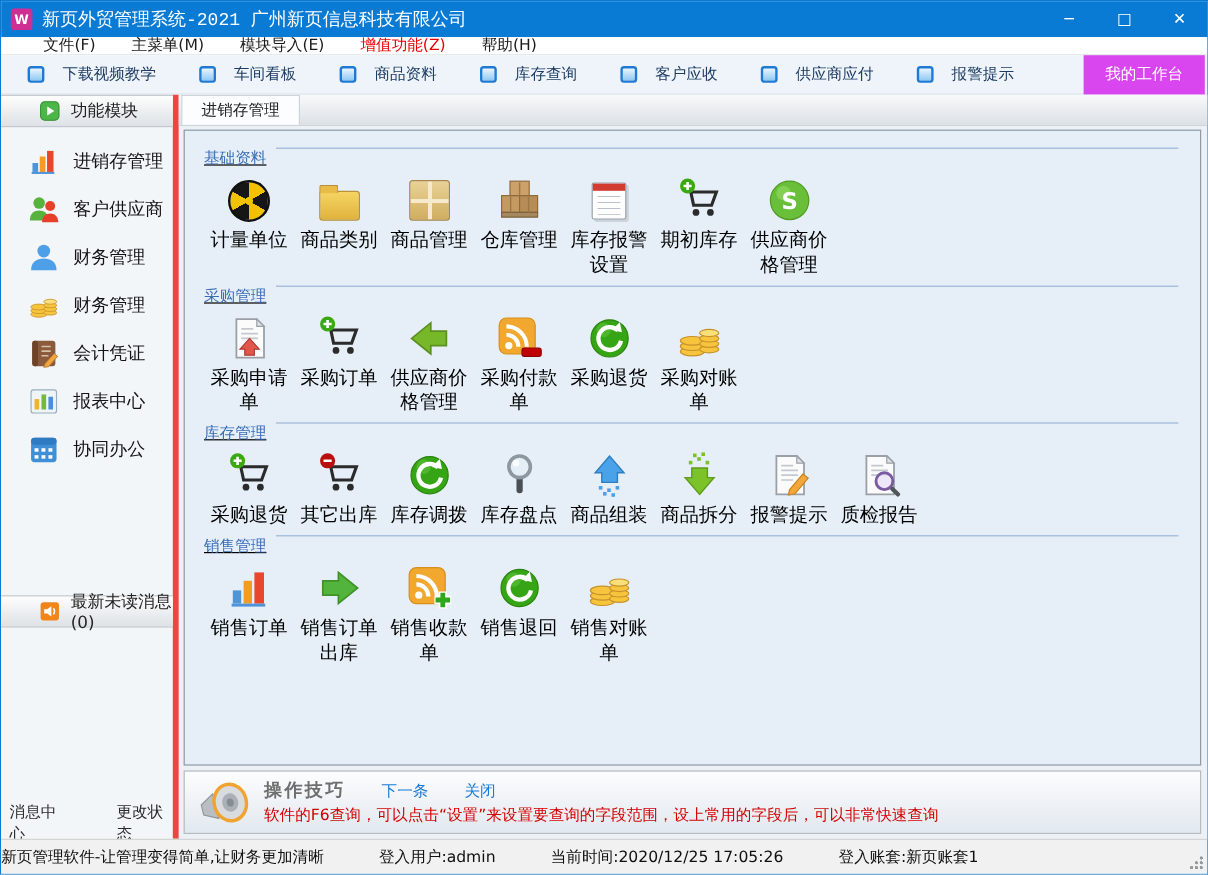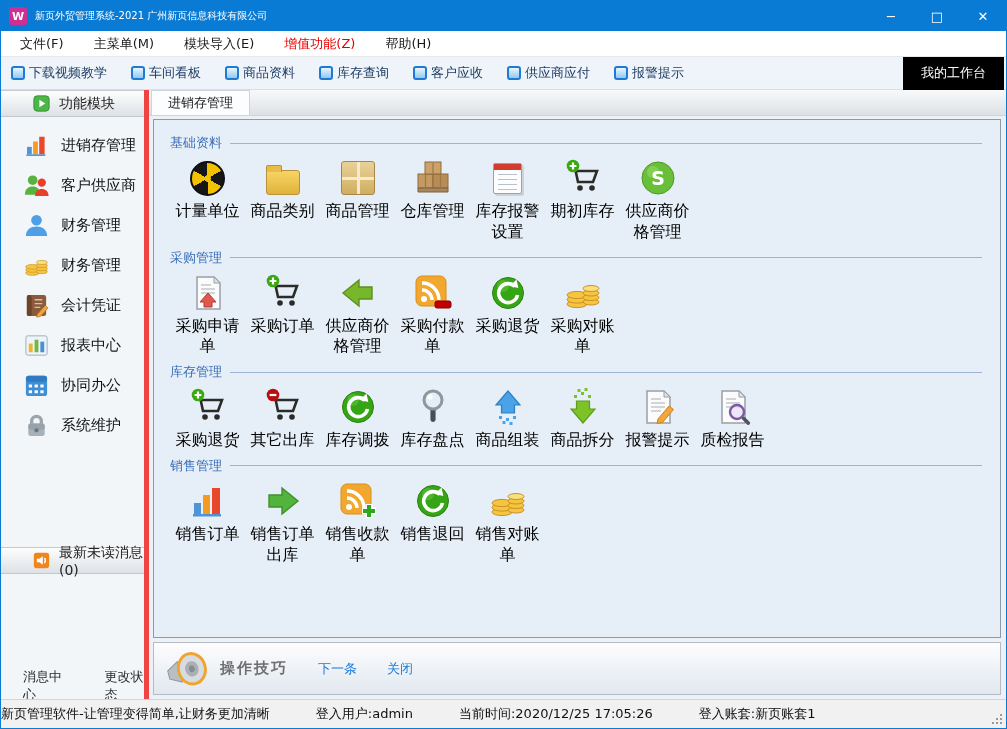--- a/index.html
+++ b/index.html
@@ -4,58 +4,58 @@
 <style>
   * { box-sizing: border-box; margin: 0; padding: 0; }
   html,body { width:1007px; height:729px; overflow:hidden; }
   body { font-family:"DejaVu Sans", sans-serif; background:#fff; font-size:13px; }
   .window { width:1007px; height:729px; display:flex; flex-direction:column; border:1px solid #0a7bd5; }
 
   
   .titlebar { height:30px; background:#0a7bd5; display:flex; align-items:center; padding-left:8px; color:#fff; flex:none; }
   .logo { width:18px; height:18px; background:#cf2f93; border-radius:3px; color:#fff; font-size:11px; font-weight:bold;
           display:flex; align-items:center; justify-content:center; margin-right:8px; }
-  .title-text { font-size:10px; }
+  .title-text { font-size:15px;font-family:Liberation Mono, monospace; }
   .win-controls { margin-left:auto; display:flex; height:30px; }
   .win-btn { width:46px; height:30px; display:flex; align-items:center; justify-content:center; color:#fff; font-size:13px; cursor:default; }
 
   
-  .menubar { height:26px; background:#fff; border-bottom:1px solid #e8e8e8; display:flex; align-items:center; padding-left:4px; flex:none; }
+  .menubar { height:15px; background:#fff; border-bottom:1px solid #e8e8e8; display:flex; align-items:center; padding-left:20px; flex:none; }
   .menu-item { padding:0 15px; font-size:13px; color:#1a1a1a; height:27px; display:flex; align-items:center; }
   .menu-item.hot { color:#e60000; }
 
   
   .toolbar { height:33px; background:#eef4f9; border-bottom:1px solid #d7dfe6; display:flex; align-items:center; padding:0 2px 0 10px; flex:none; }
-  .tb-item { display:flex; align-items:center; gap:4px; margin-right:24px; font-size:13px; color:#1e3c64; }
+  .tb-item { display:flex; align-items:center; gap:15px; margin-right:24px; font-size:13px; color:#1e3c64;margin-left:12px; }
   .tb-check { width:14px; height:14px; border:2px solid #1f7ad4; background:linear-gradient(#eaf5fd,#8fc9f3); border-radius:3px; flex:none; }
-  .workbench-btn { margin-left:auto; height:33px; min-width:98px; padding:0 18px; background:#000000; color:#fff;
+  .workbench-btn { margin-left:auto; height:33px; min-width:98px; padding:0 18px; background:#d946ef; color:#fff;
                    font-size:13px; display:flex; align-items:center; justify-content:center; border:none; }
 
   
   .bodyrow { flex:1; display:flex; min-height:0; background:#e9eef3; }
 
   
   .sidebar { width:148px; flex:none; display:flex; flex-direction:column; background:#f3f6f9; border-right:5px solid #ef4444; }
   .sb-header, .sb-msgbar { height:27px; flex:none; background:linear-gradient(#fdfdfd,#dde2e6); border-top:1px solid #c6cbd0;
       border-bottom:1px solid #c2c8cd; display:flex; align-items:center; gap:9px; font-size:14px; color:#222; padding-left:32px; }
   .sb-items { padding-top:8px; flex:none; }
   .sb-item { height:40px; display:flex; align-items:center; gap:11px; padding-left:22px; font-size:15px; color:#141414; cursor:default; }
   .sb-icon svg { width:27px; height:27px; display:block; }
   .hdr-icon svg { width:17px; height:17px; display:block; }
   .sb-spacer1 { height:102px; flex:none; }
   .sb-fill { flex:1; }
-  .sb-footer { height:26px; flex:none; display:flex; align-items:center; gap:42px; padding-left:22px; font-size:13px; color:#2a2a2a; }
+  .sb-footer { height:26px; flex:none; display:flex; align-items:center; gap:42px; padding-left:7px; font-size:13px; color:#2a2a2a; }
 
   
   .main { flex:1; display:flex; flex-direction:column; min-width:0; background:#edf1f5; }
   .tabstrip { height:26px; flex:none; background:linear-gradient(#f8f9fa,#dce1e6); border-bottom:1px solid #cdd4da; display:flex; align-items:flex-end; padding-left:2px; }
   .tab { height:25px; background:#fcfdfe; border:1px solid #cdd4da; border-bottom:none; padding:0 16px; display:flex; align-items:center; font-size:13px; color:#222; }
 
   .panel { flex:1; margin:3px 5px 0 4px; background:#e6eff7; border:1px solid #8d9aa7; padding:8px 10px 0 16px; overflow:hidden; }
-  .sec-head { display:flex; align-items:center; gap:8px; margin:6px 0 0 0; }
+  .sec-head { display:flex; gap:8px; margin:6px 0 0 0;text-decoration:underline; }
   .sec-title { font-size:13px; color:#3a6db8; flex:none; }
   .sec-line { flex:1; height:1px; background:#9db4d8; margin-right:8px; }
   .sec-items { display:flex; flex-wrap:wrap; }
   .app-item { width:75px; display:flex; flex-direction:column; align-items:center; margin-top:5px; cursor:default; }
   .app-icon { width:42px; height:42px; display:flex; align-items:center; justify-content:center; }
   .app-icon svg { width:40px; height:40px; display:block; }
   .app-label { font-size:16px; color:#000; text-align:center; line-height:1.3; max-width:64px; margin-top:2px; }
 
   
   .ic-radiation { width:35px; height:35px; border-radius:50%; border:2px solid #101010;
@@ -242,31 +242,20 @@
                   <rect x="12" y="13" width="3.4" height="3"></rect>
                   <rect x="18" y="13" width="3.4" height="3"></rect>
                   <rect x="6" y="19" width="3.4" height="3"></rect>
                   <rect x="12" y="19" width="3.4" height="3"></rect>
                   <rect x="18" y="19" width="3.4" height="3"></rect>
                 </g>
               </svg>
             </span>
             <span>协同办公</span>
           </div>
-          <div class="sb-item">
-            <span class="sb-icon">
-              <svg viewBox="0 0 28 28">
-                <path d="M9 13V9.5a5 5 0 0 1 10 0V13" fill="none" stroke="#9aa5ad" stroke-width="3.4"></path>
-                <rect x="5.5" y="12" width="17" height="13" rx="2.5" fill="#a7b1b9"></rect>
-                <rect x="5.5" y="12" width="17" height="6.5" rx="2.5" fill="#97a2aa"></rect>
-                <circle cx="14" cy="19" r="2.2" fill="#6a747c"></circle>
-              </svg>
-            </span>
-            <span>系统维护</span>
-          </div>
         </div>
       <div class="sb-spacer1"></div>
       <div class="sb-msgbar">
         <span class="hdr-icon" id="sb-msg-icon">
             <svg viewBox="0 0 20 20">
               <rect x="1" y="1" width="18" height="18" rx="3" fill="#f08519"></rect>
               <path d="M4.5 8v4h3l4 3V5l-4 3z" fill="#fff"></path>
               <path d="M13.5 7a5 5 0 0 1 0 6" stroke="#fff" stroke-width="1.6" fill="none"></path>
             </svg>
           </span>
@@ -608,20 +597,21 @@
               <ellipse cx="29" cy="25" rx="7" ry="8" fill="#aab0b5"></ellipse>
               <ellipse cx="29" cy="25" rx="3" ry="3.5" fill="#858c92"></ellipse>
             </svg>
           </span>
         <div class="tip-body">
           <div class="tip-row1">
             <span class="tip-title">操作技巧</span>
             <span class="tip-link">下一条</span>
             <span class="tip-link">关闭</span>
           </div>
+          <div class="tip-text">软件的F6查询，可以点击“设置”来设置要查询的字段范围，设上常用的字段后，可以非常快速查询</div>
         </div>
       </div>
     </div>
   </div>
 
   <div class="statusbar">
     <span class="st-slogan">新页管理软件-让管理变得简单,让财务更加清晰</span>
     <span class="st-user">登入用户:admin</span>
     <span class="st-time">当前时间:2020/12/25 17:05:26</span>
     <span class="st-account">登入账套:新页账套1</span>

